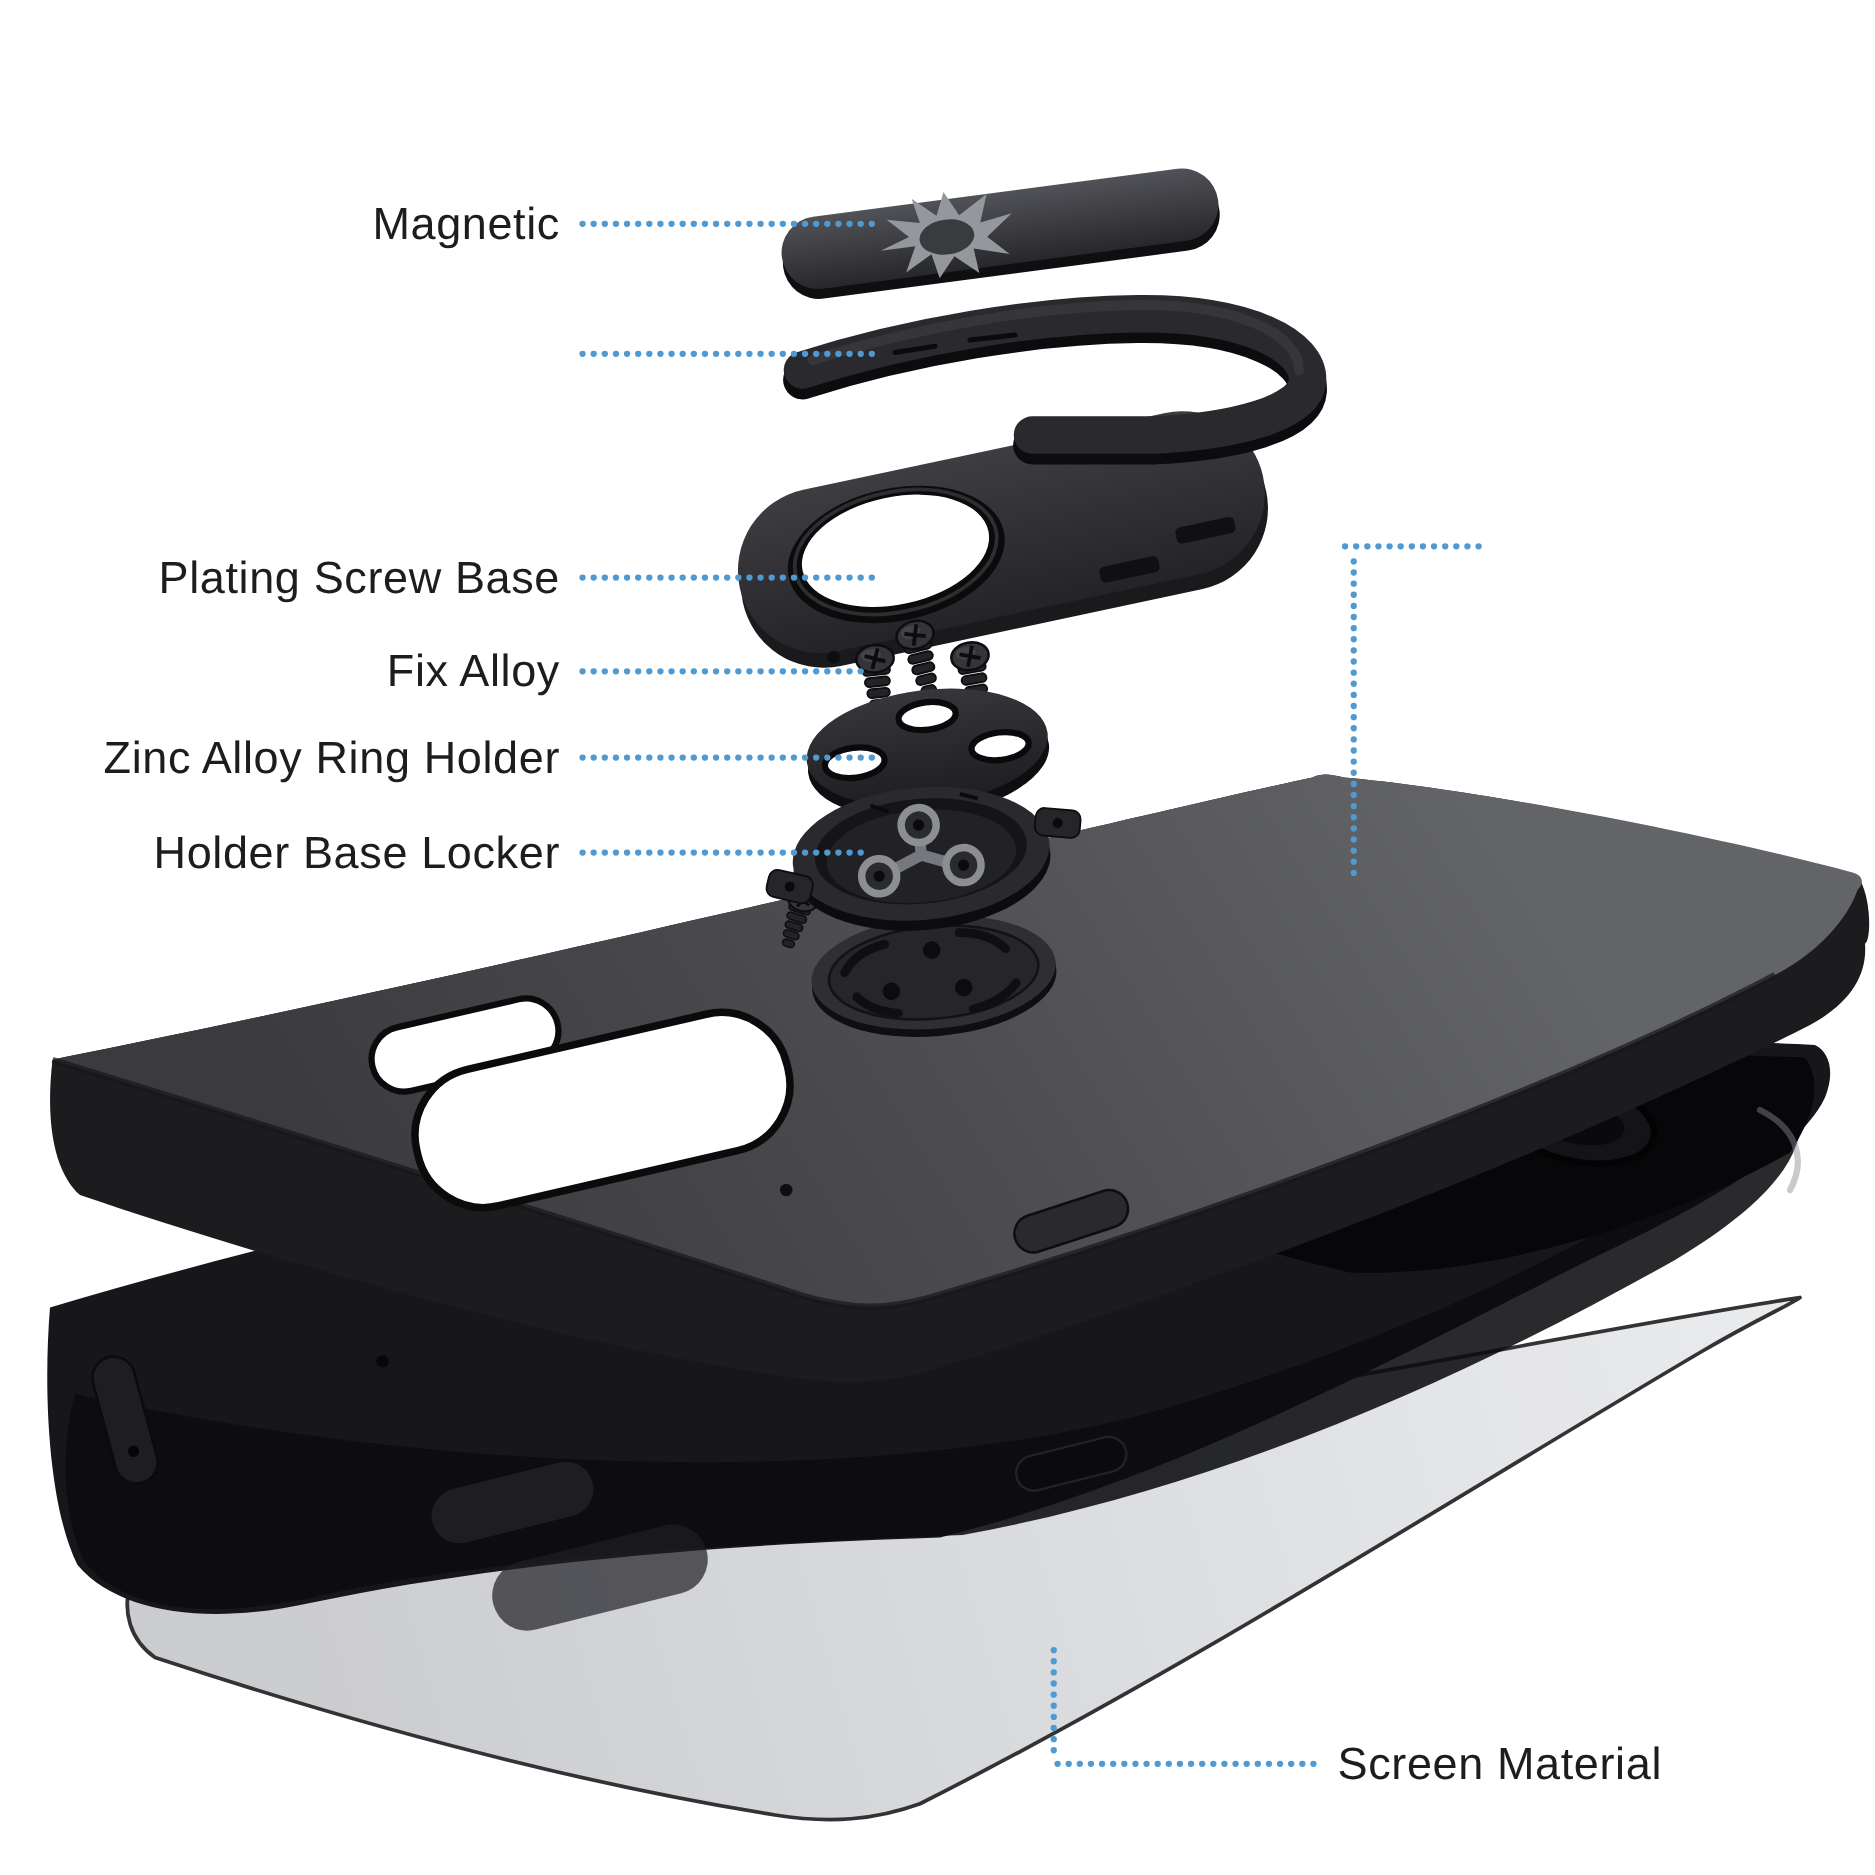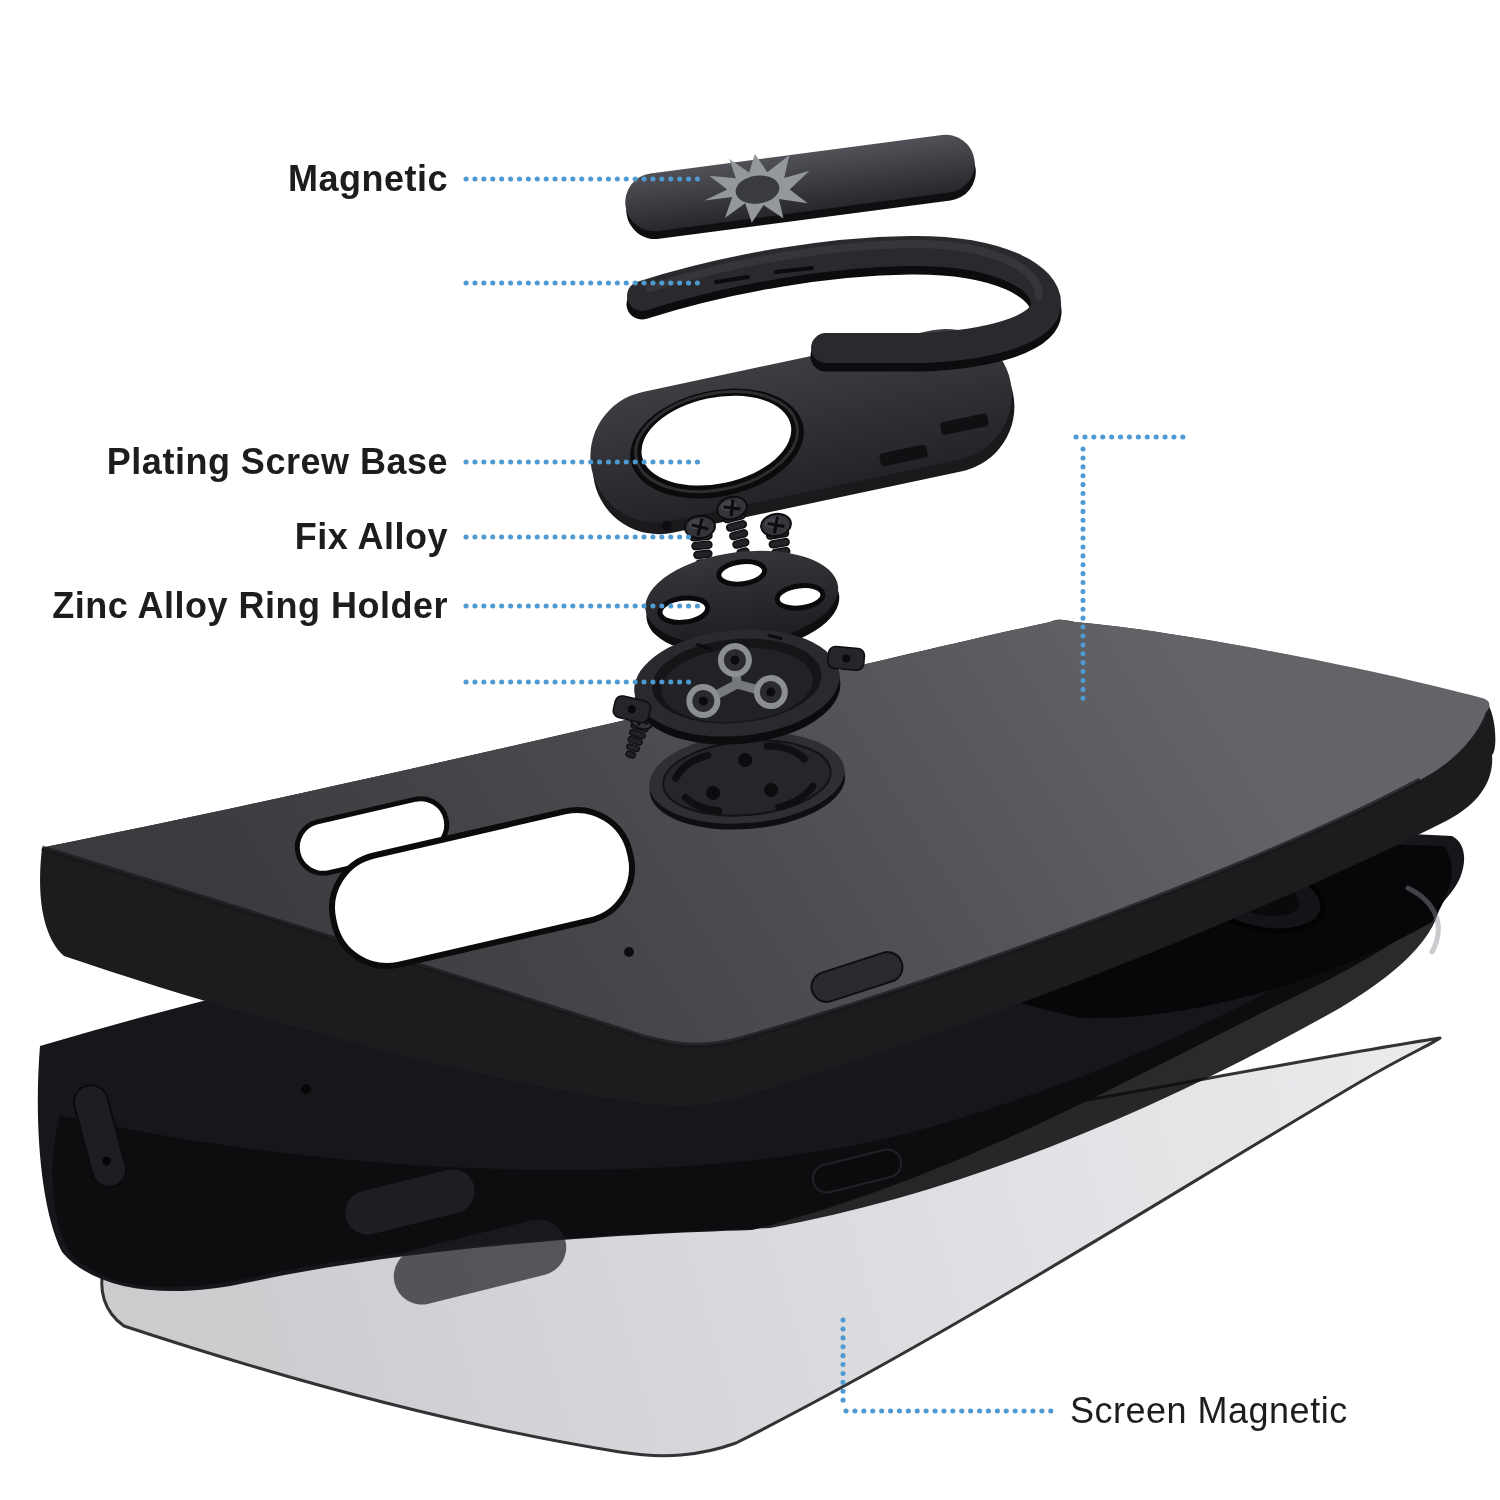--- a/index.html
+++ b/index.html
@@ -2,21 +2,21 @@
 <html><head>
 <meta charset="utf-8">
 <style>
   html,body{margin:0;padding:0;background:#fff;}
   #stage{position:relative;width:1500px;height:1500px;background:#fff;overflow:hidden;
          font-family:"Liberation Sans", sans-serif;}
   #scene{position:absolute;left:0;top:0;}
   .lbl{position:absolute;font-size:36px;line-height:44px;color:#1d1d1d;
        letter-spacing:.5px;white-space:nowrap;font-family:"Liberation Sans", sans-serif;}
   .lbl.right-col{text-align:left;}
-  .lbl.left-col{text-align:right;font-weight:bold;}
+  .lbl.left-col{text-align:right;}
 </style>
 </head>
 <body>
 
 <div id="stage">
 
 <svg id="scene" width="1500" height="1500" viewBox="0 0 1500 1500">
   <defs>
     <linearGradient id="gradCase" gradientUnits="userSpaceOnUse" x1="1150" y1="600" x2="350" y2="1100">
       <stop offset="0" stop-color="#636468"></stop>
@@ -204,15 +204,16 @@
     <line x1="1083" y1="449" x2="1083" y2="705"></line>
     <line x1="846" y1="1411" x2="1054" y2="1411"></line>
     <line x1="843" y1="1320" x2="843" y2="1404"></line>
   </g>
 </svg>
 
 <div class="lbl left-col" style="right:1052px; top:157px;">Magnetic</div>
 <div class="lbl left-col" style="right:1052px; top:440px;">Plating Screw Base</div>
 <div class="lbl left-col" style="right:1052px; top:515px;">Fix Alloy</div>
 <div class="lbl left-col" style="right:1052px; top:584px;">Zinc Alloy Ring Holder</div>
-<div class="lbl right-col" style="left:1070px; top:1389px;">Screen Magnetic</div>
+<div class="lbl left-col" style="right:1052px; top:660px;">Holder Base Locker</div>
+<div class="lbl right-col" style="left:1070px; top:1389px;">Screen Material</div>
 
 </div>
 
 </body></html>

